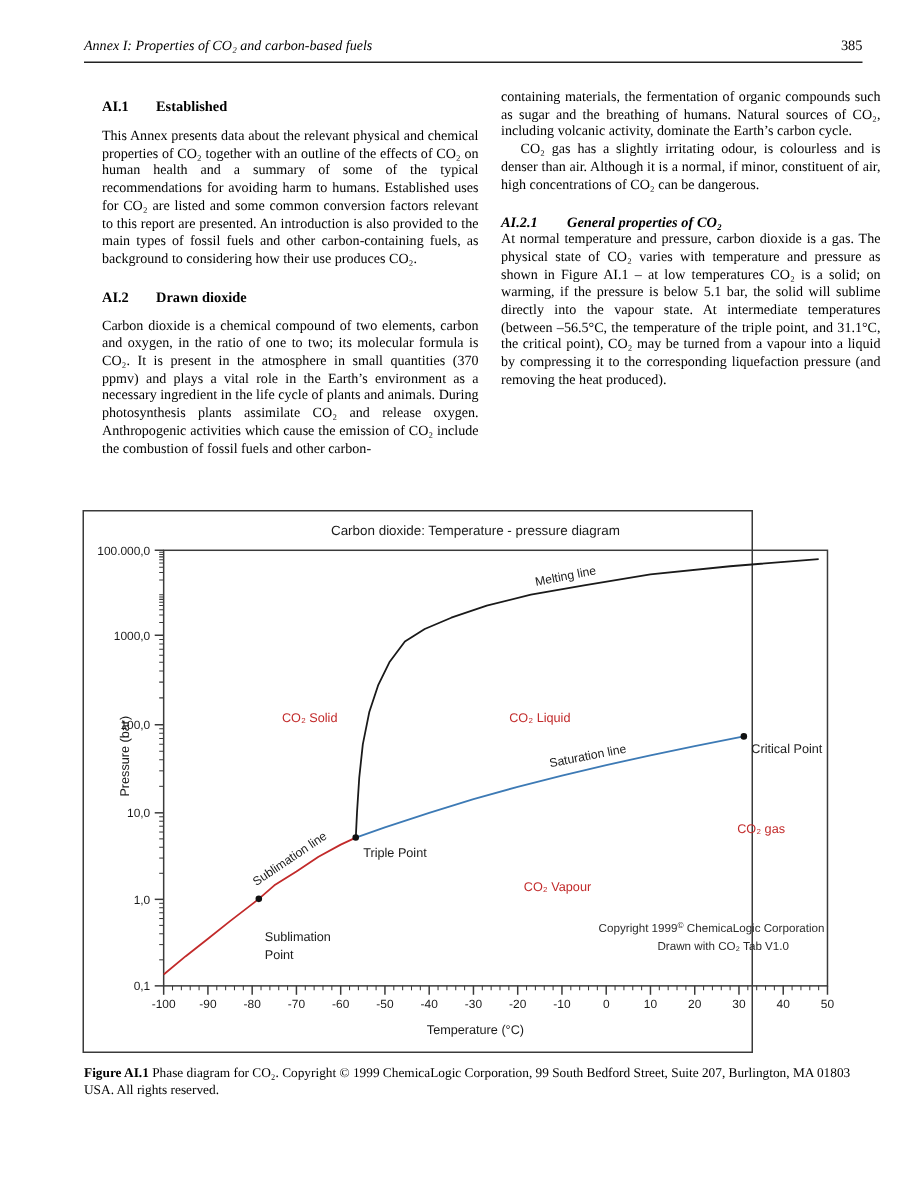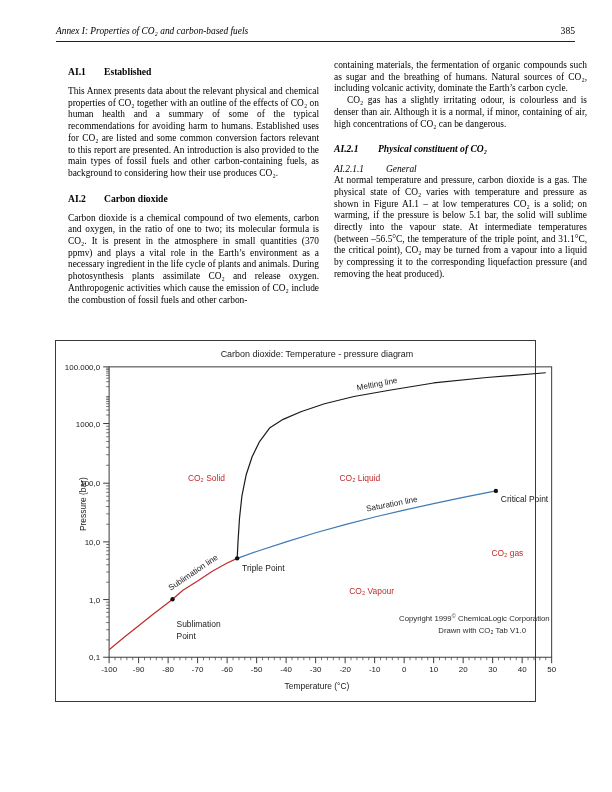--- a/index.html
+++ b/index.html
@@ -16,21 +16,21 @@
   .para{font-size:9.4px;line-height:11.7px;text-align:justify;margin:0 0 0 0;font-family:Liberation Serif, serif;}
   .para.sp{margin-top:9px;}
   .indent{text-indent:13px;}
   .sec-head{font-size:9.6px;font-weight:bold;margin-top:6px;display:flex;}
   .sec-head.sp{margin-top:13px;}
   .sec-num{display:inline-block;min-width:36px;}
   .sec-num.w44{min-width:44px;}
   .sec-num.w52{min-width:52px;}
   .subhead{font-size:9.4px;font-style:italic;margin-top:10px;display:flex;}
   .bolditalic{font-style:italic;}
-  .fig-box{position:absolute;left:55px;top:340px;width:481px;height:362px;
+  .fig-box{position:absolute;left:55px;top:340px;width:447px;height:362px;
            border:1px solid #3a3a3a;box-sizing:border-box;background:#fff;text-align:right;}
   .fig-box svg{display:block;}
   .caption{position:absolute;left:56px;top:710px;width:519px;font-size:8.9px;
            line-height:11.2px;text-align:left;}
   .caption b{font-weight:bold;}
 </style>
 </head>
 <body>
 
 <div class="page">
@@ -42,35 +42,31 @@
 
   <div class="cols">
     <div class="col-l">
       <div class="sec-head">
         <span class="sec-num">AI.1</span>
         <span>Established</span>
       </div>
       <p class="para sp">This Annex presents data about the relevant physical and chemical properties of CO₂ together with an outline of the effects of CO₂ on human health and a summary of some of the typical recommendations for avoiding harm to humans. Established uses for CO₂ are listed and some common conversion factors relevant to this report are presented. An introduction is also provided to the main types of fossil fuels and other carbon-containing fuels, as background to considering how their use produces CO₂.</p>
       <div class="sec-head sp">
         <span class="sec-num">AI.2</span>
-        <span>Carbon dioxide</span>
+        <span>Drawn dioxide</span>
       </div>
       <p class="para sp">Carbon dioxide is a chemical compound of two elements, carbon and oxygen, in the ratio of one to two; its molecular formula is CO₂. It is present in the atmosphere in small quantities (370 ppmv) and plays a vital role in the Earth’s environment as a necessary ingredient in the life cycle of plants and animals. During photosynthesis plants assimilate CO₂ and release oxygen. Anthropogenic activities which cause the emission of CO₂ include the combustion of fossil fuels and other carbon-</p>
     </div>
 
     <div class="col-r">
       <p class="para">containing materials, the fermentation of organic compounds such as sugar and the breathing of humans. Natural sources of CO₂, including volcanic activity, dominate the Earth’s carbon cycle.</p>
-      <p class="para indent">CO₂ gas has a slightly irritating odour, is colourless and is denser than air. Although it is a normal, if minor, containing of air, high concentrations of CO₂ can be dangerous.</p>
+      <p class="para indent">CO₂ gas has a slightly irritating odour, is colourless and is denser than air. Although it is a normal, if minor, constituent of air, high concentrations of CO₂ can be dangerous.</p>
       <div class="sec-head sp bolditalic">
         <span class="sec-num w44">AI.2.1</span>
-        <span>Physical constituent of CO₂</span>
-      </div>
-      <div class="subhead">
-        <span class="sec-num w52">AI.2.1.1</span>
-        <span>General</span>
+        <span>General properties of CO₂</span>
       </div>
       <p class="para" style="margin-top:1px">At normal temperature and pressure, carbon dioxide is a gas. The physical state of CO₂ varies with temperature and pressure as shown in Figure AI.1 – at low temperatures CO₂ is a solid; on warming, if the pressure is below 5.1 bar, the solid will sublime directly into the vapour state. At intermediate temperatures (between –56.5°C, the temperature of the triple point, and 31.1°C, the critical point), CO₂ may be turned from a vapour into a liquid by compressing it to the corresponding liquefaction pressure (and removing the heat produced).</p>
     </div>
   </div>
 
   <div class="fig-box">
     <svg width="507" height="360" viewBox="0 0 509 362" xmlns="http://www.w3.org/2000/svg">
         <text x="262" y="16" text-anchor="middle" font-family="&quot;Liberation Sans&quot;,&quot;DejaVu Sans&quot;,sans-serif" font-size="9" fill="#1a1a1a">Carbon dioxide: Temperature - pressure diagram</text>
         <rect x="53" y="26" width="445" height="292" fill="none" stroke="#3a3a3a" stroke-width="1"></rect>
         <line x1="47" y1="318" x2="53" y2="318" stroke="#3a3a3a" stroke-width="1"></line>
@@ -242,14 +238,18 @@
         <circle cx="441.93" cy="150.7499781347053" r="2.2" fill="#111"></circle>
         <text x="446.93" y="161.7499781347053" text-anchor="start" font-family="&quot;Liberation Sans&quot;,&quot;DejaVu Sans&quot;,sans-serif" font-size="8.5" fill="#1a1a1a">Critical Point</text>
         <circle cx="116.78333333333333" cy="259.67465216910375" r="2.2" fill="#111"></circle>
         <text x="120.78333333333333" y="287.67465216910375" text-anchor="start" font-family="&quot;Liberation Sans&quot;,&quot;DejaVu Sans&quot;,sans-serif" font-size="8.5" fill="#1a1a1a">Sublimation</text>
         <text x="120.78333333333333" y="299.67465216910375" text-anchor="start" font-family="&quot;Liberation Sans&quot;,&quot;DejaVu Sans&quot;,sans-serif" font-size="8.5" fill="#1a1a1a">Point</text>
         <text x="496" y="282" text-anchor="end" font-family="&quot;Liberation Sans&quot;,&quot;DejaVu Sans&quot;,sans-serif" font-size="7.8" fill="#2b2b2b"><tspan>Copyright 1999</tspan><tspan dy="-3" font-size="5.6">©</tspan><tspan dy="3"> ChemicaLogic Corporation</tspan></text>
         <text x="384" y="294" text-anchor="start" font-family="&quot;Liberation Sans&quot;,&quot;DejaVu Sans&quot;,sans-serif" font-size="7.8" fill="#2b2b2b">Drawn with CO₂ Tab V1.0</text>
       </svg>
   </div>
 
+  <div class="caption">
+    <b>Figure AI.1</b>
+    <span>Phase diagram for CO₂. Copyright © 1999 ChemicaLogic Corporation, 99 South Bedford Street, Suite 207, Burlington, MA 01803 USA. All rights reserved.</span>
+  </div>
 
 </div>
 
 </body></html>

